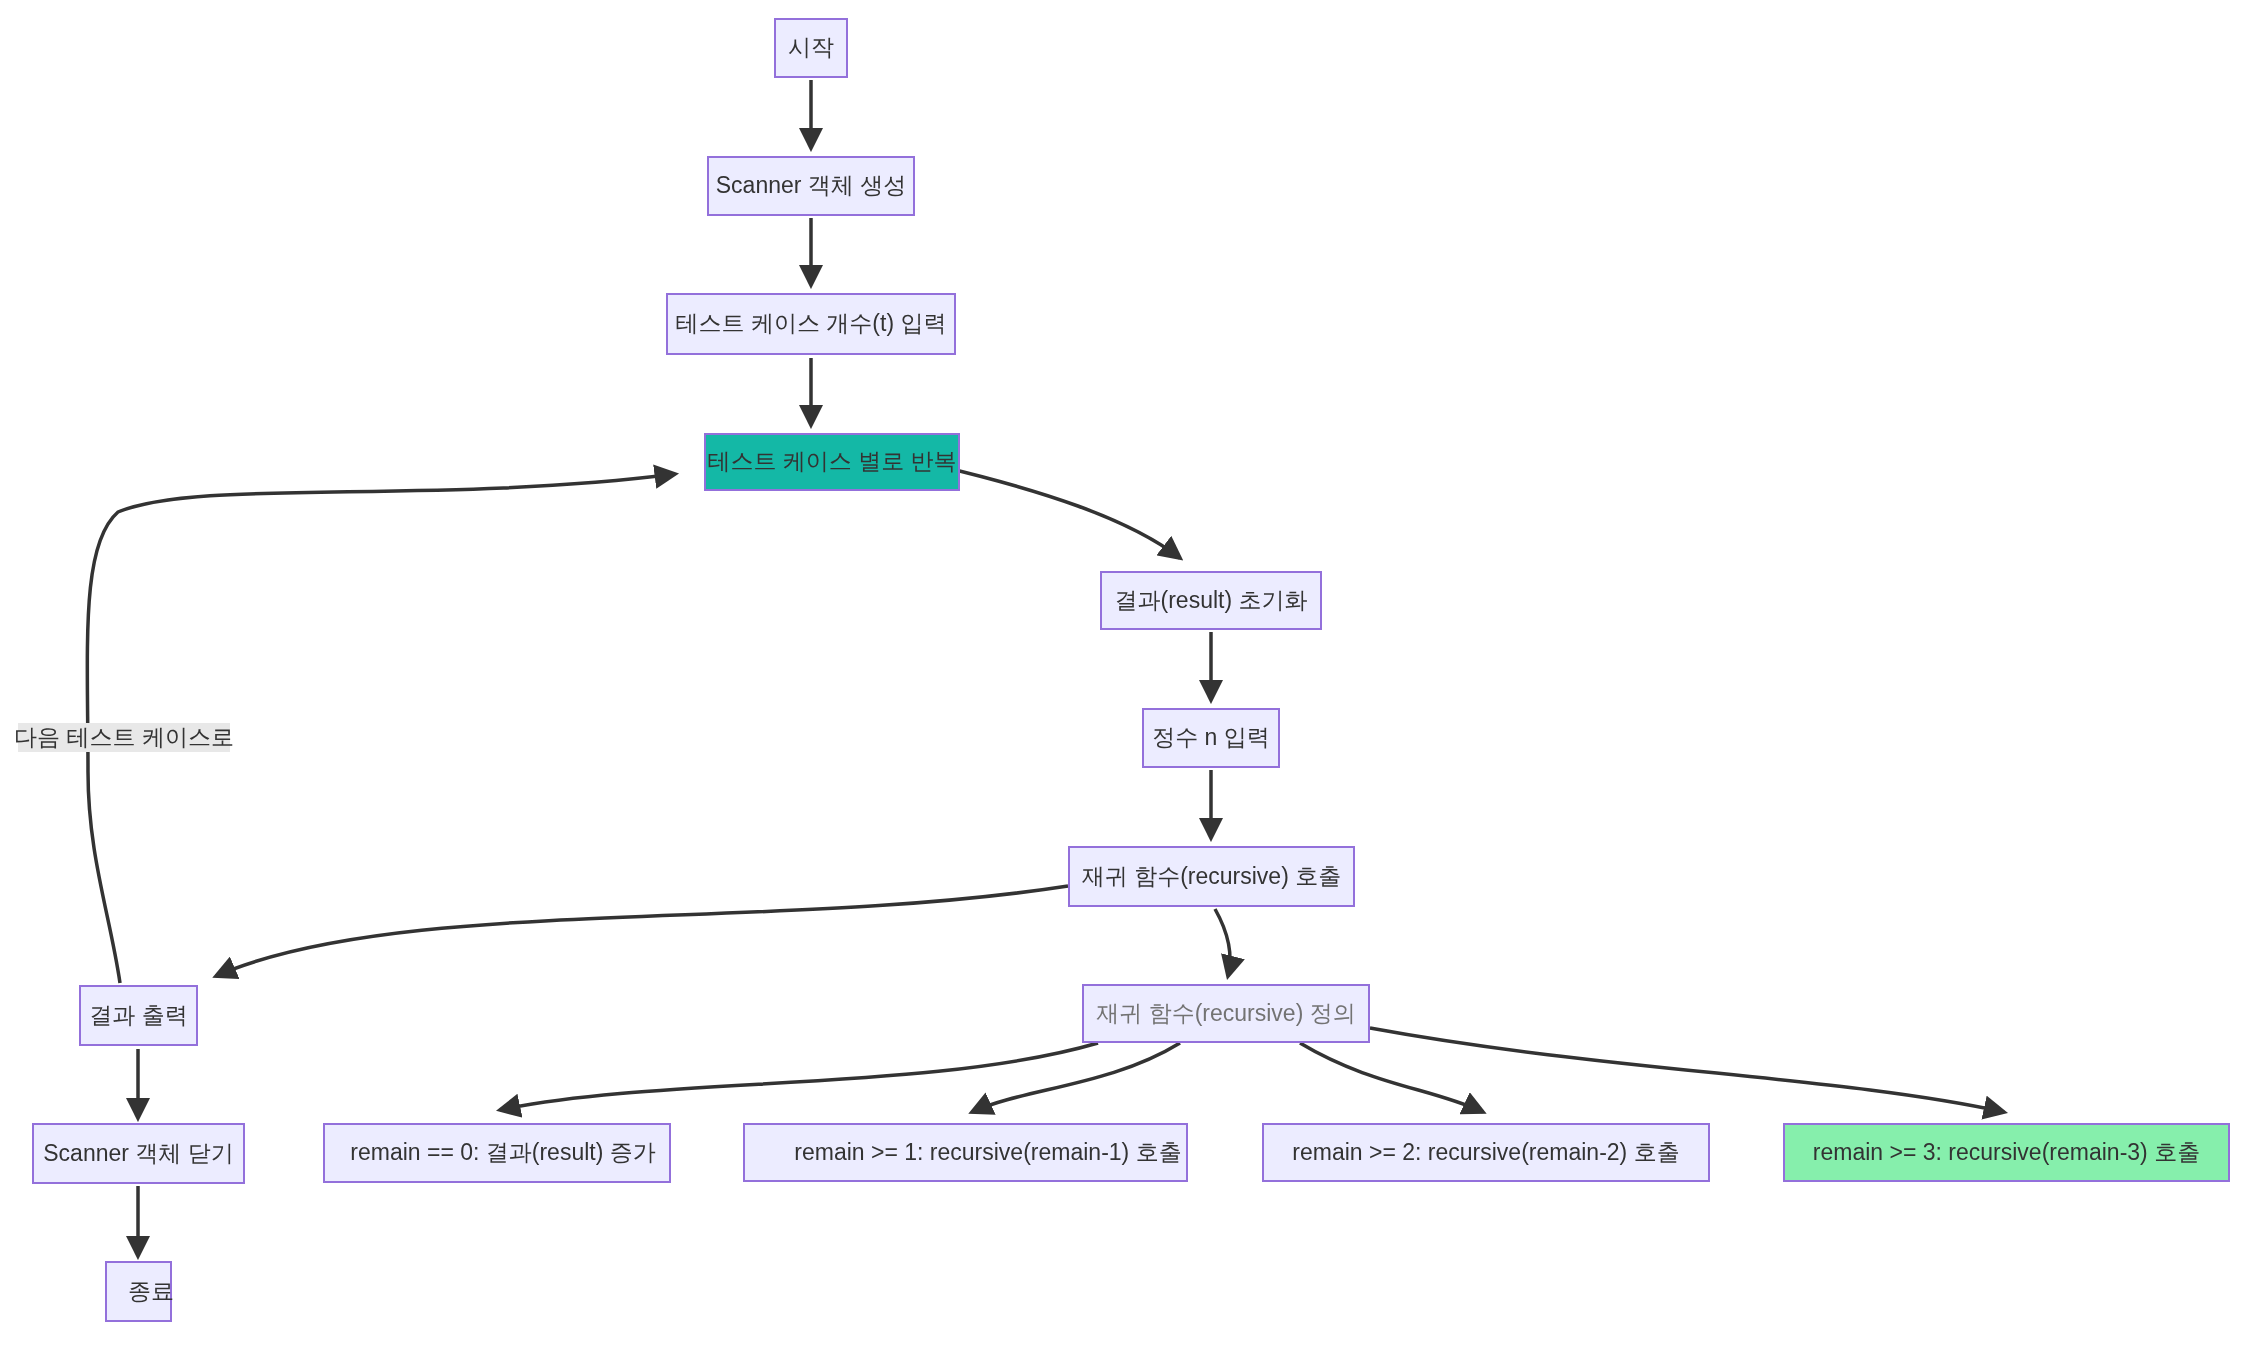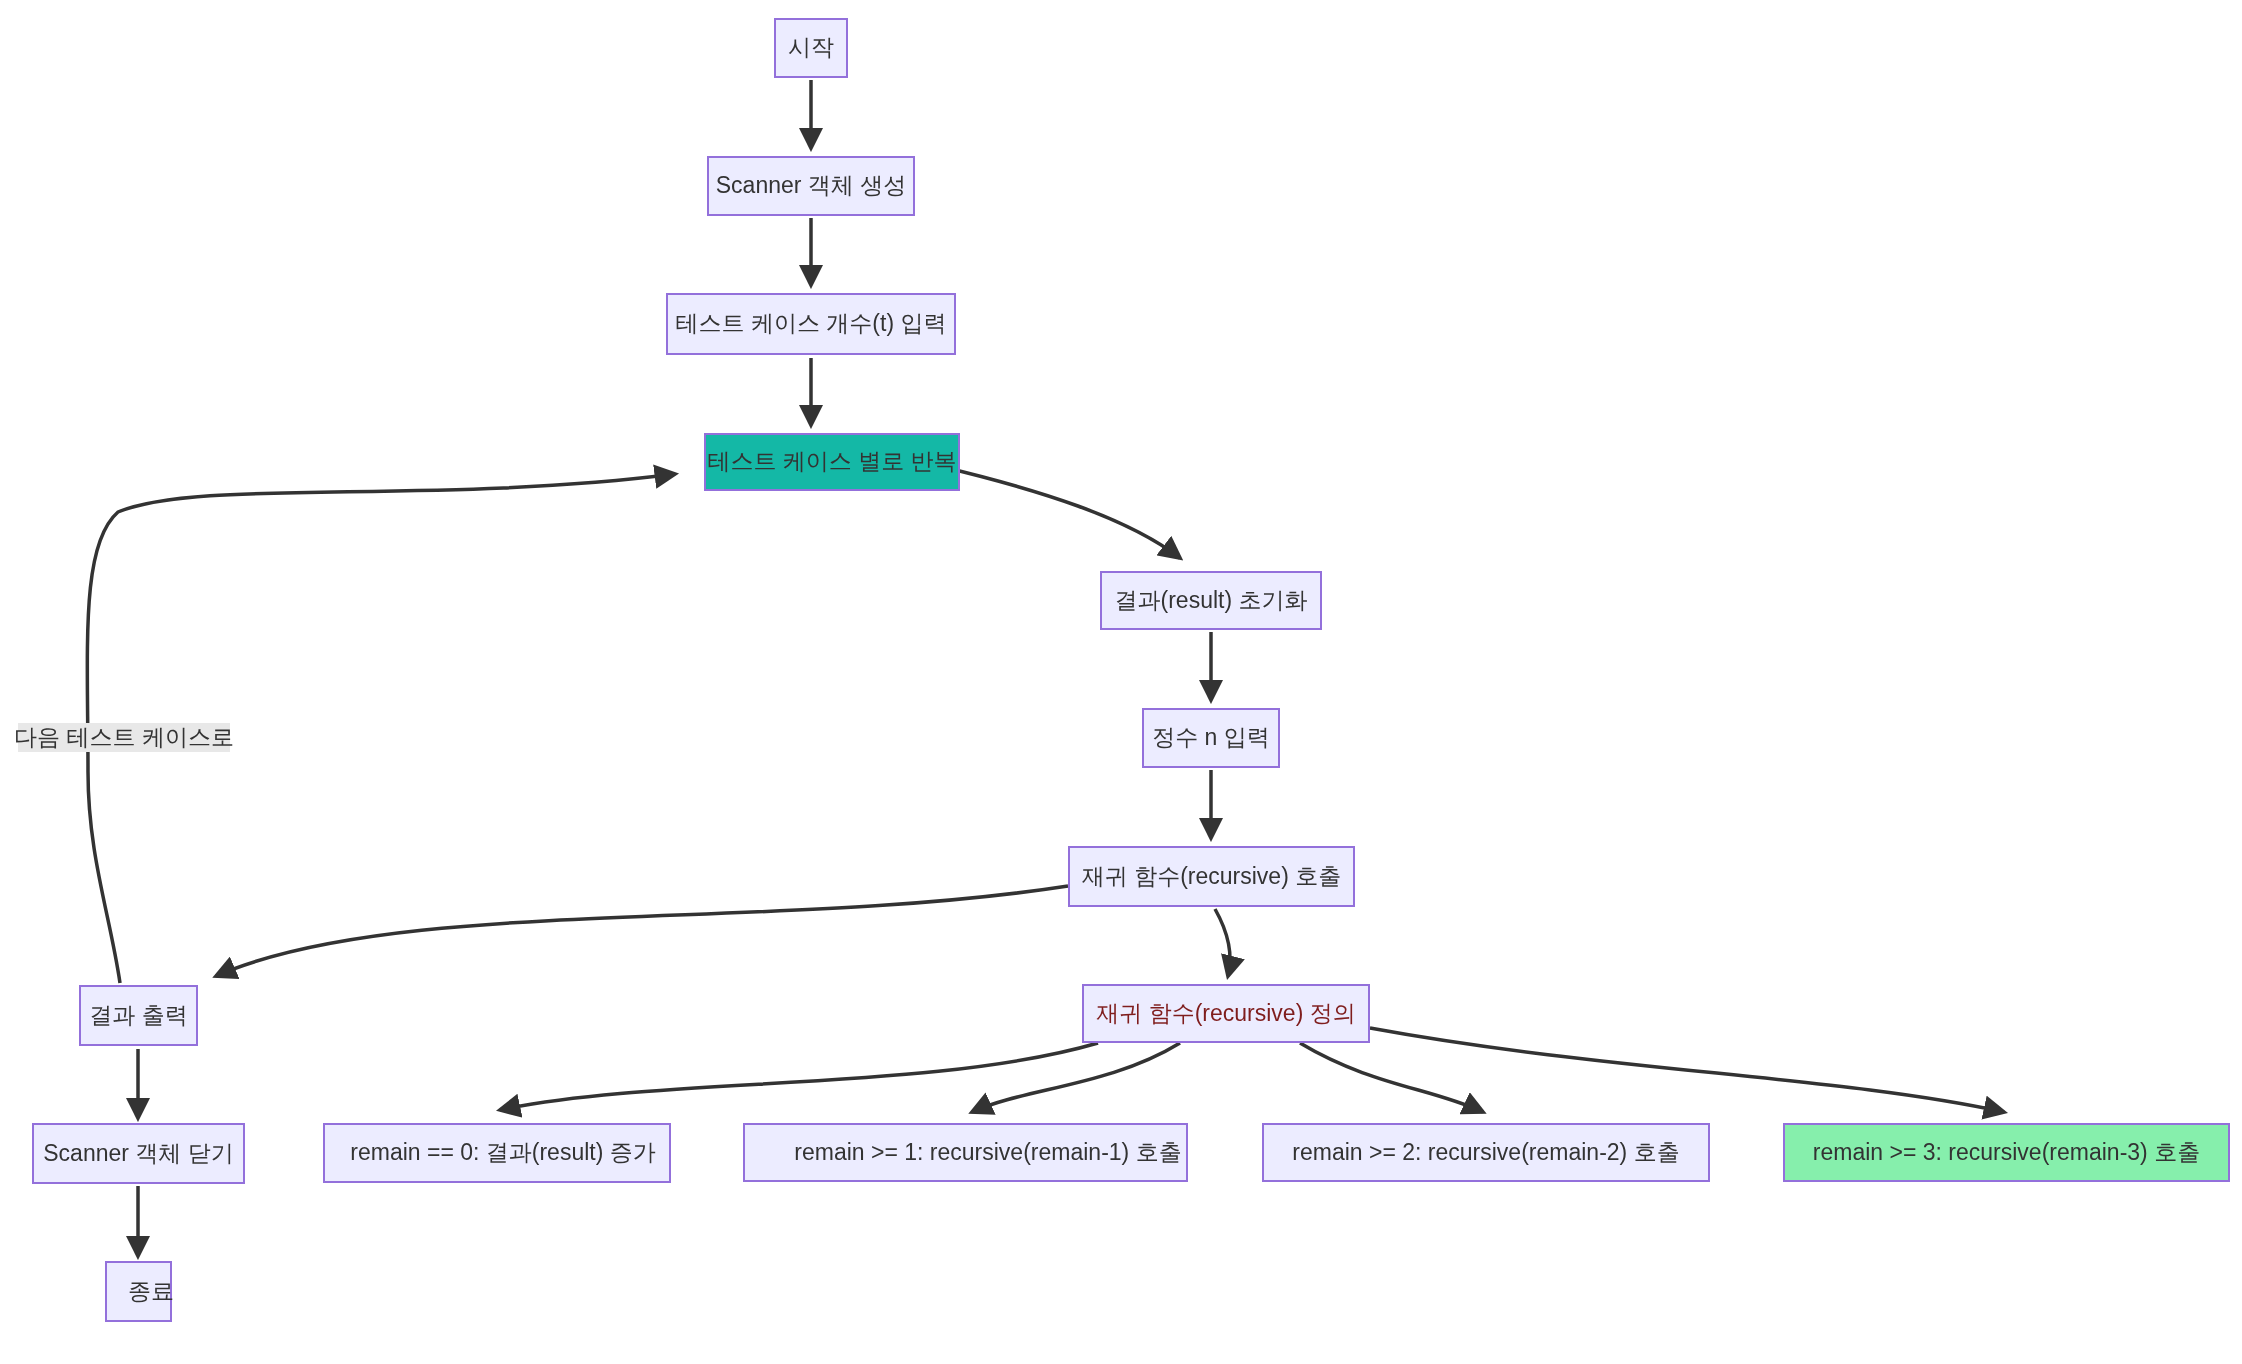--- a/index.html
+++ b/index.html
@@ -64,21 +64,21 @@
   </svg>
 
   <div id="nodes">
       <div class="node" style="left: 774px; top: 18px; width: 74px; height: 60px; background: rgb(236, 236, 255); border-color: rgb(147, 112, 219); color: rgb(51, 51, 51);">시작</div>
       <div class="node" style="left: 707px; top: 156px; width: 208px; height: 60px; background: rgb(236, 236, 255); border-color: rgb(147, 112, 219); color: rgb(51, 51, 51);">Scanner 객체 생성</div>
       <div class="node" style="left: 666px; top: 293px; width: 290px; height: 62px; background: rgb(236, 236, 255); border-color: rgb(147, 112, 219); color: rgb(51, 51, 51);">테스트 케이스 개수(t) 입력</div>
       <div class="node" style="left: 704px; top: 433px; width: 256px; height: 58px; background: #14b8a6; border-color: rgb(147, 112, 219); color: rgb(51, 51, 51);">테스트 케이스 별로 반복</div>
       <div class="node" style="left: 1100px; top: 571px; width: 222px; height: 59px; background: rgb(236, 236, 255); border-color: rgb(147, 112, 219); color: rgb(51, 51, 51);">결과(result) 초기화</div>
       <div class="node" style="left: 1142px; top: 708px; width: 138px; height: 60px; background: rgb(236, 236, 255); border-color: rgb(147, 112, 219); color: rgb(51, 51, 51);">정수 n 입력</div>
       <div class="node" style="left: 1068px; top: 846px; width: 287px; height: 61px; background: rgb(236, 236, 255); border-color: rgb(147, 112, 219); color: rgb(51, 51, 51);">재귀 함수(recursive) 호출</div>
-      <div class="node" style="left: 1082px; top: 984px; width: 288px; height: 59px; background: rgb(236, 236, 255); border-color: rgb(147, 112, 219); color: #7f1d1d;">재귀 함수(recursive) 정의</div>
+      <div class="node" style="left: 1082px; top: 984px; width: 288px; height: 59px; background: rgb(236, 236, 255); border-color: rgb(147, 112, 219); color: #737373;">재귀 함수(recursive) 정의</div>
       <div class="node" style="left: 323px; top: 1123px; width: 348px; height: 60px; background: rgb(236, 236, 255); border-color: rgb(147, 112, 219); color: rgb(51, 51, 51); padding-left: 12px;">remain == 0: 결과(result) 증가</div>
       <div class="node" style="left: 743px; top: 1123px; width: 445px; height: 59px; background: rgb(236, 236, 255); border-color: rgb(147, 112, 219); color: rgb(51, 51, 51); padding-left: 45px;">remain &gt;= 1: recursive(remain-1) 호출</div>
       <div class="node" style="left: 1262px; top: 1123px; width: 448px; height: 59px; background: rgb(236, 236, 255); border-color: rgb(147, 112, 219); color: rgb(51, 51, 51);">remain &gt;= 2: recursive(remain-2) 호출</div>
       <div class="node" style="left: 1783px; top: 1123px; width: 447px; height: 59px; background: #86efac; border-color: rgb(147, 112, 219); color: rgb(51, 51, 51);">remain &gt;= 3: recursive(remain-3) 호출</div>
       <div class="node" style="left: 79px; top: 985px; width: 119px; height: 61px; background: rgb(236, 236, 255); border-color: rgb(147, 112, 219); color: rgb(51, 51, 51);">결과 출력</div>
       <div class="node" style="left: 32px; top: 1123px; width: 213px; height: 61px; background: rgb(236, 236, 255); border-color: rgb(147, 112, 219); color: rgb(51, 51, 51);">Scanner 객체 닫기</div>
       <div class="node" style="left: 105px; top: 1261px; width: 67px; height: 61px; background: rgb(236, 236, 255); border-color: rgb(147, 112, 219); color: rgb(51, 51, 51); padding-left: 25px;">종료</div>
     </div>
 
   <div class="edge-label" style="left:18px;top:723px;width:212px;height:29px;">다음 테스트 케이스로</div>

